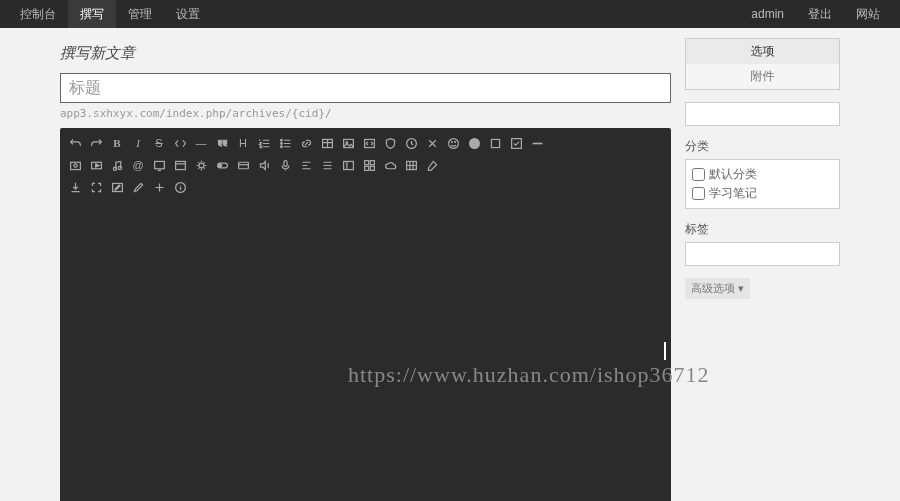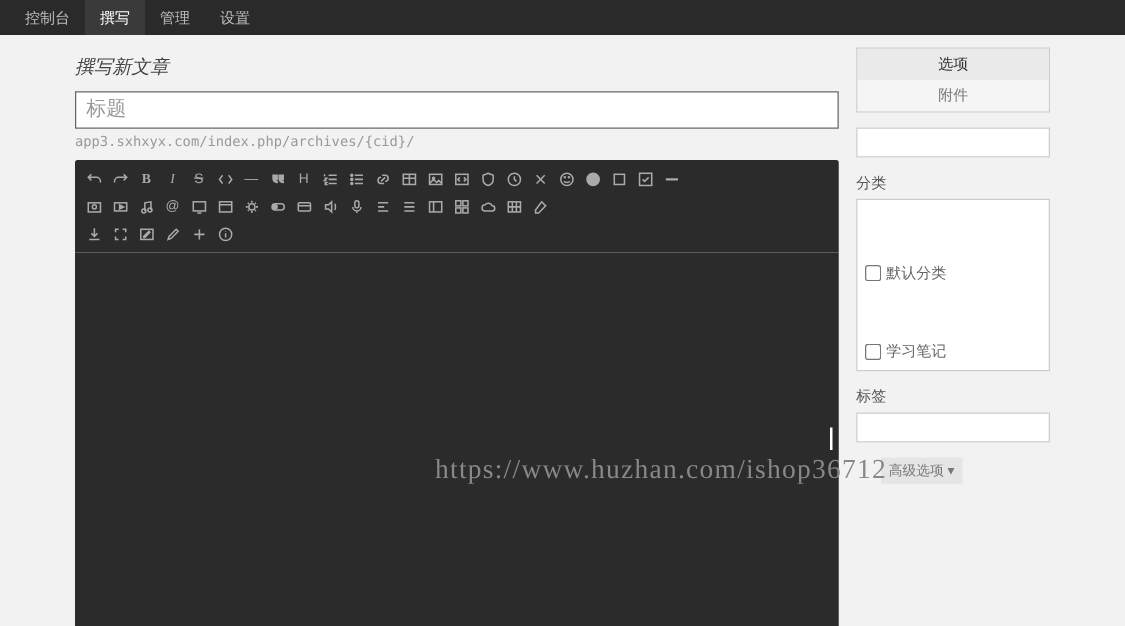--- a/index.html
+++ b/index.html
@@ -21,34 +21,39 @@
 .tb-btn { width: 18px; height: 18px; display: flex; align-items: center; justify-content: center; color: #aaa; cursor: pointer; font-size: 11px; flex-shrink: 0; }
 .tb-btn svg { width: 13px; height: 13px; stroke: #aaa; fill: none; stroke-width: 1.5; }
 .editor-area { background: #2b2b2b; height: 300px; position: relative; }
 .cursor { position: absolute; right: 5px; top: 140px; width: 2px; height: 18px; background: #fff; }
 .tabs { display: flex; border: 1px solid #ccc; margin-bottom: 12px; flex-direction: column; }
 .tab { flex: 1; text-align: center; padding: 4px 0; background: #f5f5f5; cursor: pointer; font-size: 12px; color: #777; }
 .tab.active { background: #eaeaea; color: #333; }
 .field-label { font-size: 12px; color: #555; margin-bottom: 4px; }
 .field-input { width: 100%; padding: 4px; border: 1px solid #ccc; background: #fff; margin-bottom: 12px; height: 24px; }
 .cat-box { border: 1px solid #ccc; background: #fff; padding: 5px 6px; margin-bottom: 12px; }
-.cat-row { display: flex; align-items: center; gap: 4px; padding: 1px 0; font-size: 12px; color: #666; margin-top: 44px; }
+.cat-row { display: flex; align-items: center; gap: 4px; padding: 1px 0; font-size: 12px; color: #666; }
 .cat-row input { margin: 0; }
-.adv { background: #e5e5e5; display: inline-block; padding: 3px 6px; font-size: 11px; color: #777; cursor: pointer; margin-left: 20px; }
+.adv { background: #e5e5e5; display: inline-block; padding: 3px 6px; font-size: 11px; color: #777; cursor: pointer; }
 .watermark { position: absolute; left: 288px; top: 160px; font-size: 22px; color: #888; letter-spacing: 1px; font-family: serif; pointer-events: none; }
 </style>
 </head>
 <body>
 
 <div class="topnav">
   <div class="left">
     <a>控制台</a>
     <a class="active">撰写</a>
     <a>管理</a>
     <a>设置</a>
+  </div>
+  <div class="right">
+    <a>admin</a>
+    <a>登出</a>
+    <a>网站</a>
   </div>
 </div>
 
 <div class="container">
   <div class="main">
     <div class="page-title">撰写新文章</div>
     <input class="title-input" placeholder="标题" style="">
     <div class="permalink">app3.sxhxyx.com/index.php/archives/{cid}/</div>
 
     <div class="toolbar">

